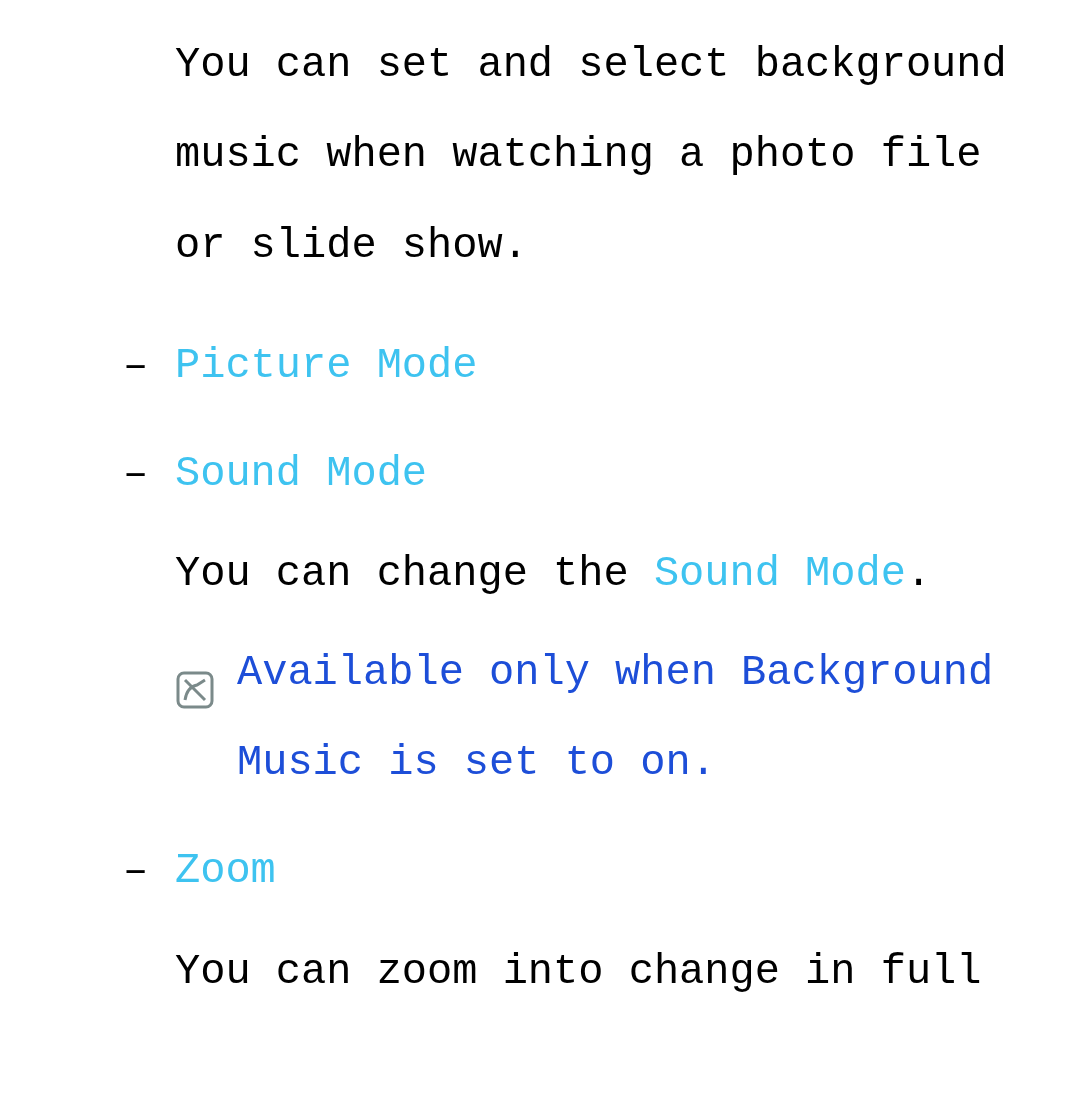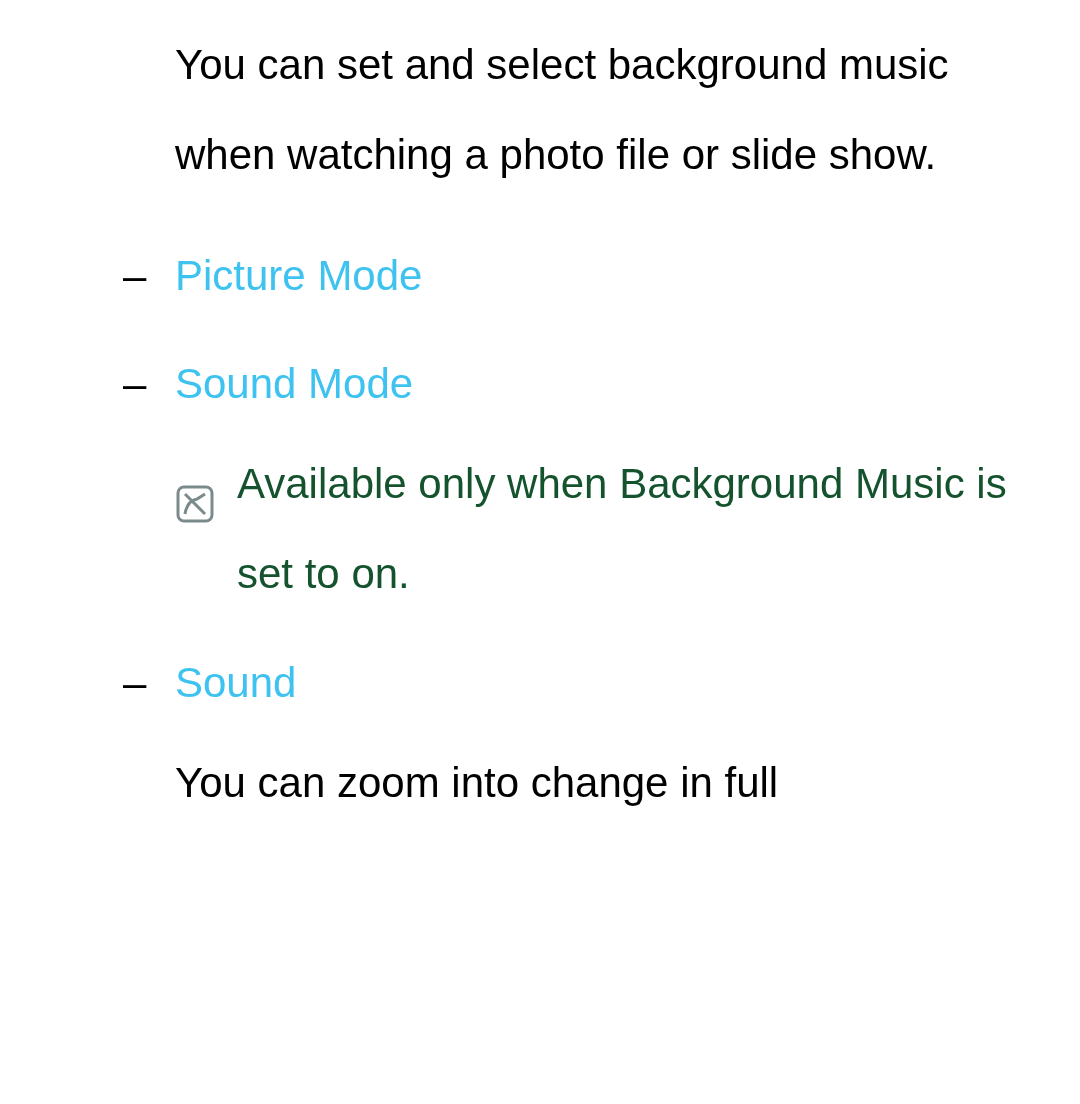--- a/index.html
+++ b/index.html
@@ -14,20 +14,21 @@
       font-family: Arial, Helvetica, sans-serif;
       font-size: 42px;
       line-height: 2.15;
       color: #000000;
       padding-top: 20px;
       overflow: hidden;
     }
     .content {
       padding-left: 175px;
       padding-right: 40px;
+      font-family: Liberation Mono, monospace;
     }
     .intro {
       margin-bottom: 30px;
     }
     .list-item {
       position: relative;
       margin-bottom: 18px;
     }
     .dash {
       position: absolute;
@@ -55,21 +56,21 @@
     }
     .note-icon {
       flex: 0 0 auto;
       width: 40px;
       height: 40px;
       margin-top: 26px;
       margin-right: 22px;
     }
     .note-text {
       flex: 1 1 auto;
-      color: #14532d;
+      color: #1d4ed8;
     }
     svg.note-svg {
       width: 40px;
       height: 40px;
     }
   </style>
 </head>
 <body>
 
 <div class="content">
@@ -77,31 +78,34 @@
   <div class="intro">You can set and select background music when watching a photo file or slide show.</div>
 
   <div class="list-item">
     <span class="dash">–</span>
     <div class="item-title">Picture Mode</div>
   </div>
 
   <div class="list-item">
     <span class="dash">–</span>
     <div class="item-title">Sound Mode</div>
+    <div class="item-body">
+      <span>You can change the </span><span class="inline-term">Sound Mode</span><span>.</span>
+    </div>
     <div class="note-row">
       <span class="note-icon">
         <svg class="note-svg" viewBox="0 0 40 40" xmlns="http://www.w3.org/2000/svg">
           <rect x="3" y="3" width="34" height="34" rx="6" ry="6" fill="none" stroke="#7b8a8a" stroke-width="3"></rect>
           <line x1="10" y1="10" x2="30" y2="30" stroke="#7b8a8a" stroke-width="3"></line>
           <path d="M10 30 Q 12 17 22 15 L 30 10" fill="none" stroke="#7b8a8a" stroke-width="3"></path>
         </svg>
       </span>
       <span class="note-text">Available only when Background Music is set to on.</span>
     </div>
   </div>
 
   <div class="list-item">
     <span class="dash">–</span>
-    <div class="item-title">Sound</div>
+    <div class="item-title">Zoom</div>
     <div class="item-body">You can zoom into change in full</div>
   </div>
 
 </div>
 
 </body></html>

